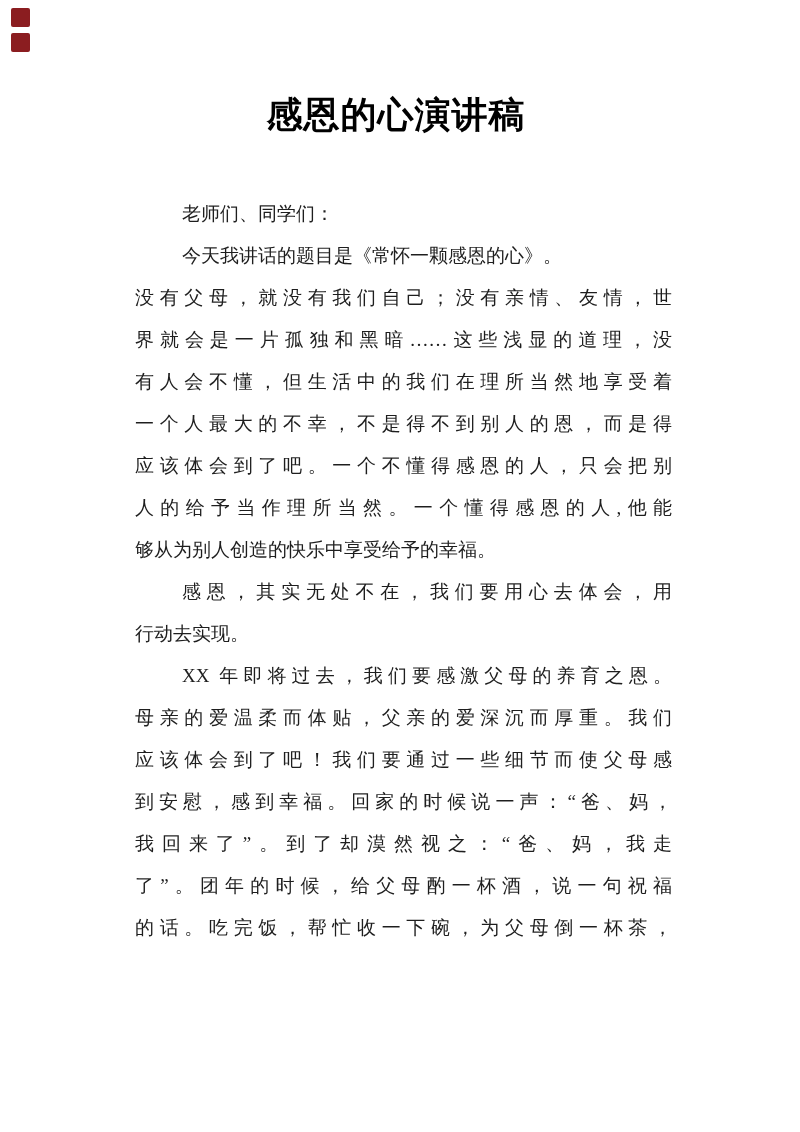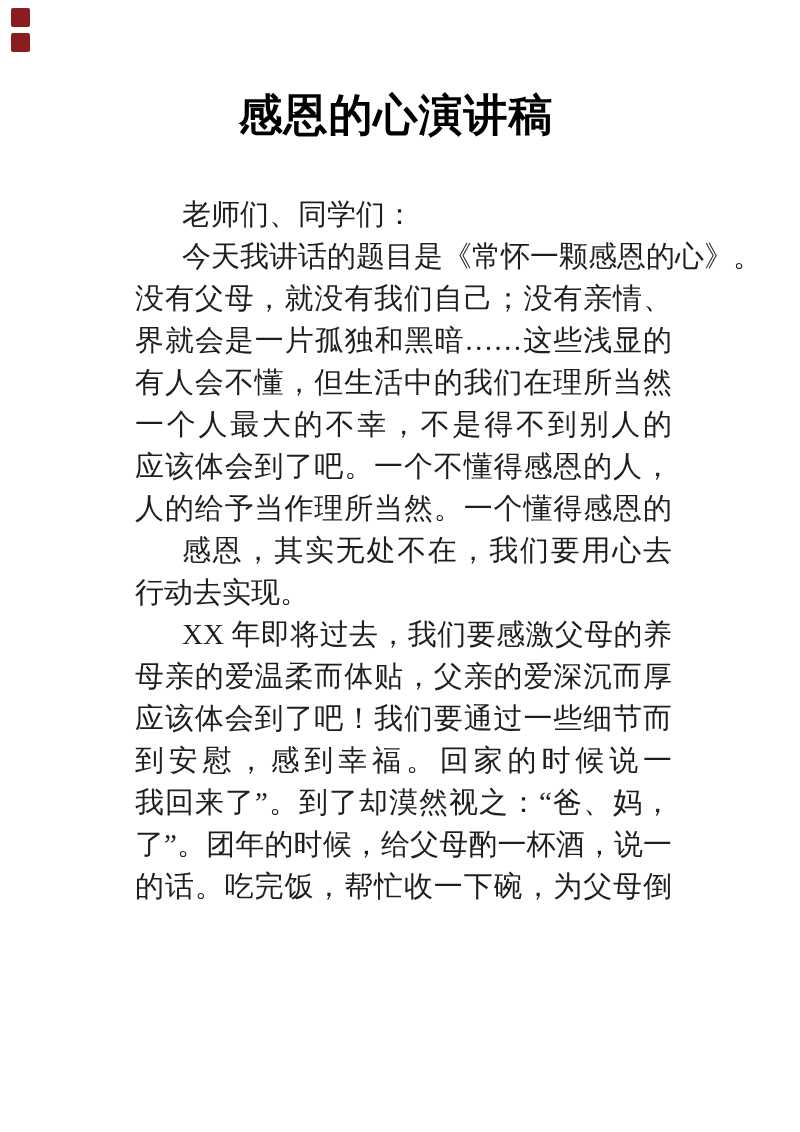--- a/index.html
+++ b/index.html
@@ -33,36 +33,36 @@
   .red-square.top { top: 0; }
   .red-square.bottom { top: 25px; }
   .doc-title {
     position: absolute;
     top: 95px;
     left: 0;
     width: 792px;
     text-align: center;
     font-family: "Liberation Sans", "DejaVu Sans", sans-serif;
     font-weight: bold;
-    font-size: 44px;
+    font-size: 36px;
     line-height: 40px;
     letter-spacing: 1px;
     color: #000000;
   }
   .doc-body {
     position: absolute;
     left: 135px;
     top: 193px;
     width: 537px;
     color: #1e1e1e;
   }
   .line {
     height: 42px;
     line-height: 42px;
-    font-size: 29px;
+    font-size: 19px;
     white-space: nowrap;
   }
   .line.justify,
   .line.indent-justify {
     white-space: normal;
     text-align: justify;
     text-align-last: justify;
     overflow: hidden;
   }
   .line.indent,
@@ -84,20 +84,21 @@
 
   <div class="doc-body">
       <div class="line indent">老师们、同学们：</div>
       <div class="line indent">今天我讲话的题目是《常怀一颗感恩的心》。</div>
       <div class="line justify">没有父母，就没有我们自己；没有亲情、友情，世</div>
       <div class="line justify">界就会是一片孤独和黑暗……这些浅显的道理，没</div>
       <div class="line justify">有人会不懂，但生活中的我们在理所当然地享受着</div>
       <div class="line justify">一个人最大的不幸，不是得不到别人的恩，而是得</div>
       <div class="line justify">应该体会到了吧。一个不懂得感恩的人，只会把别</div>
       <div class="line justify">人的给予当作理所当然。一个懂得感恩的人,他能</div>
+      <div class="line plain">够从为别人创造的快乐中享受给予的幸福。</div>
       <div class="line indent-justify">感恩，其实无处不在，我们要用心去体会，用</div>
       <div class="line plain">行动去实现。</div>
       <div class="line indent-justify">XX 年即将过去，我们要感激父母的养育之恩。</div>
       <div class="line justify">母亲的爱温柔而体贴，父亲的爱深沉而厚重。我们</div>
       <div class="line justify">应该体会到了吧！我们要通过一些细节而使父母感</div>
       <div class="line justify">到安慰，感到幸福。回家的时候说一声：“爸、妈，</div>
       <div class="line justify">我回来了”。到了却漠然视之：“爸、妈，我走</div>
       <div class="line justify">了”。团年的时候，给父母酌一杯酒，说一句祝福</div>
       <div class="line justify">的话。吃完饭，帮忙收一下碗，为父母倒一杯茶，</div>
     </div>

